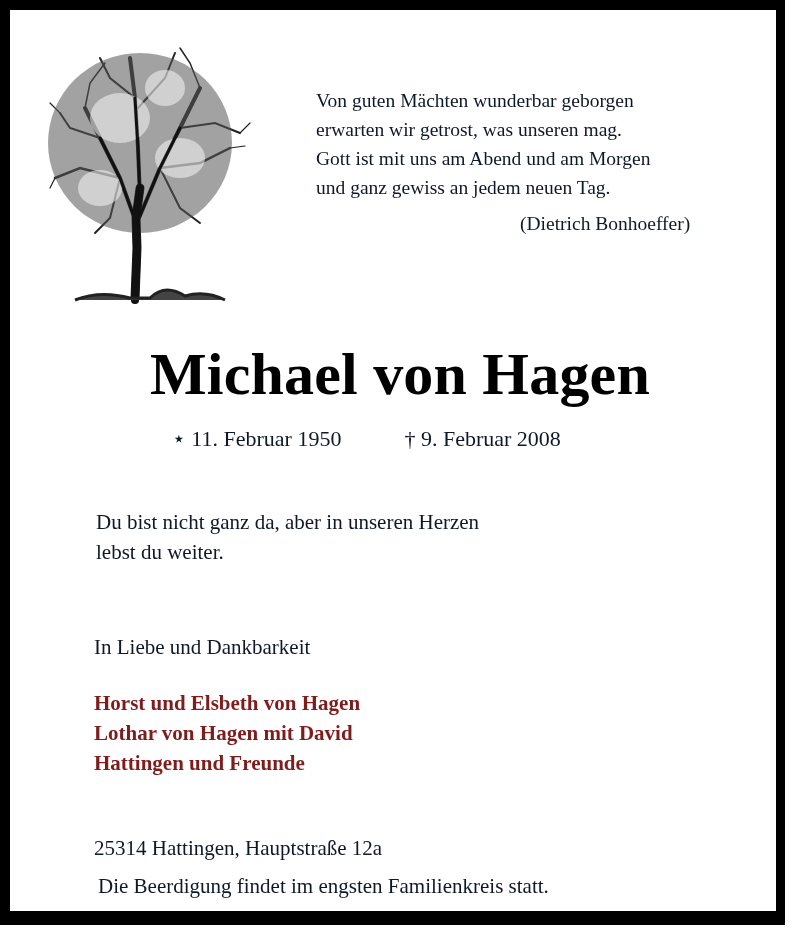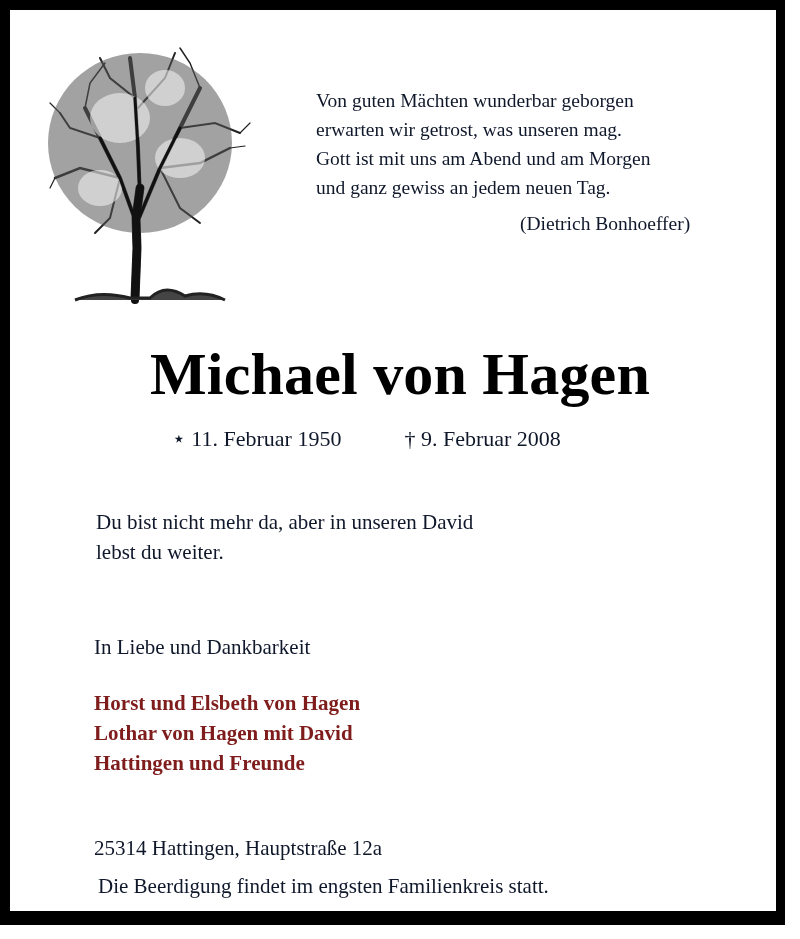--- a/index.html
+++ b/index.html
@@ -79,21 +79,21 @@
 
 <div class="abs serif dates">
   <span>⋆</span>
   <span>11. Februar 1950</span>
   <span class="sep"></span>
   <span>†</span>
   <span>9. Februar 2008</span>
 </div>
 
 <div class="abs serif motto">
-  <div>Du bist nicht mehr da, aber in unseren David</div>
+  <div>Du bist nicht ganz da, aber in unseren Herzen</div>
   <div>lebst du weiter.</div>
 </div>
 
 <div class="abs serif thanks">In Liebe und Dankbarkeit</div>
 
 <div class="abs serif family">
   <div>Horst und Elsbeth von Hagen</div>
   <div>Lothar von Hagen mit David</div>
   <div>Hattingen und Freunde</div>
 </div>

